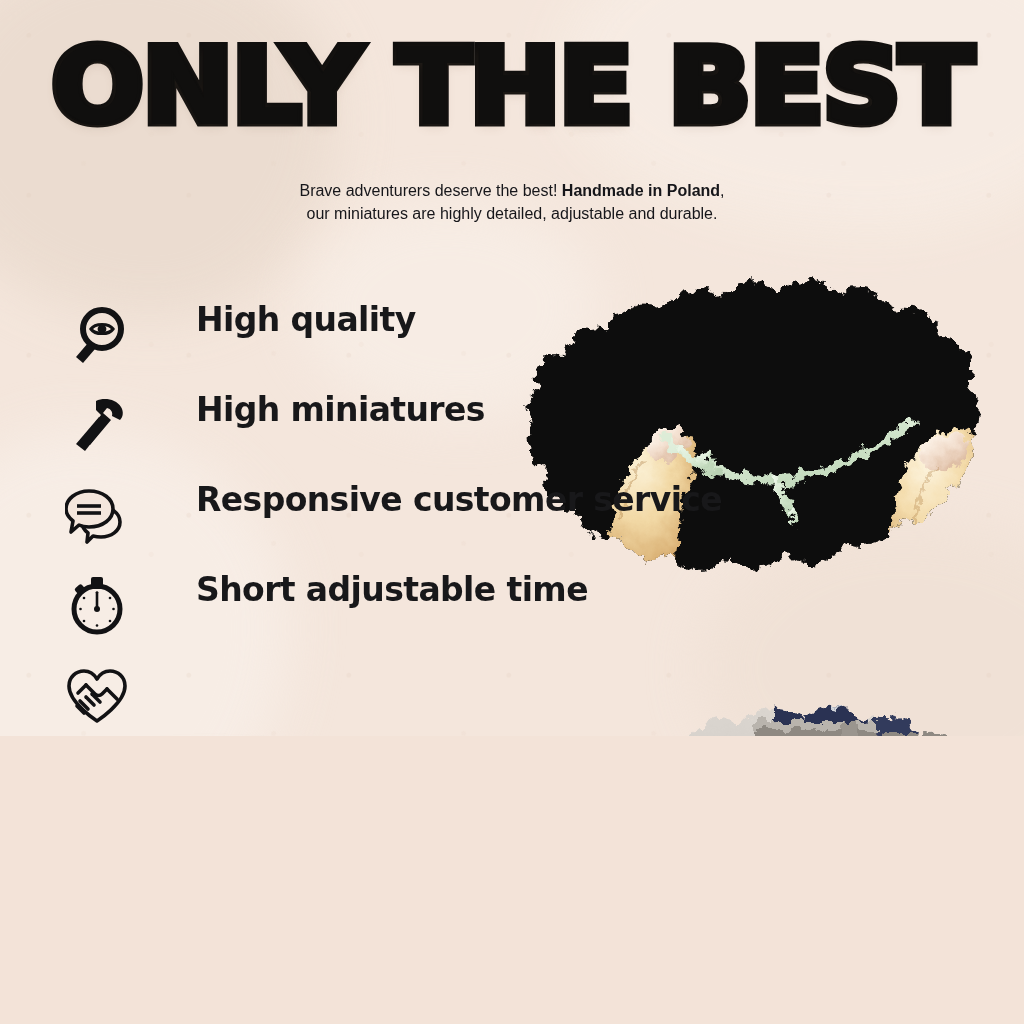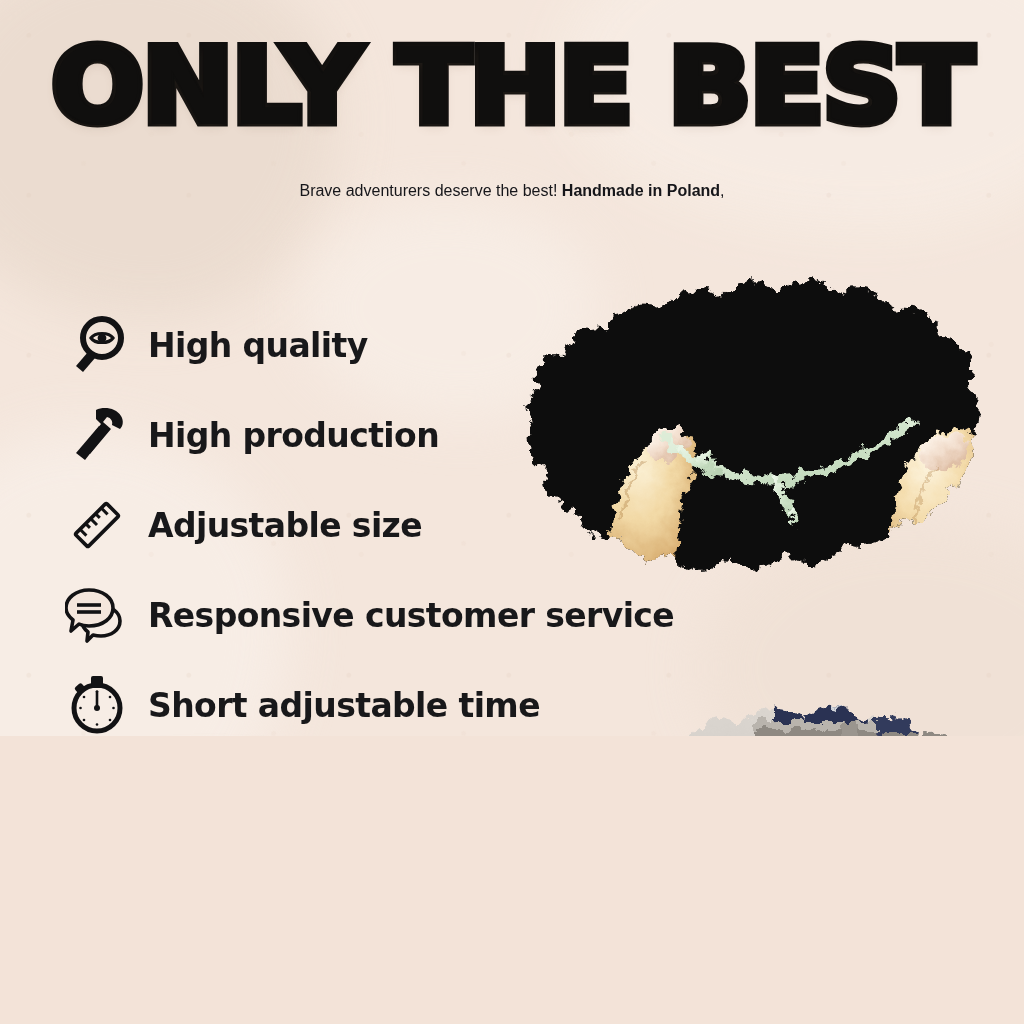--- a/index.html
+++ b/index.html
@@ -90,22 +90,23 @@
 
   
   .features {
     position: absolute;
     top: 300px;
     left: 58px;
     width: 700px;
   }
   .feature {
     display: flex;
-    align-items: center;
+    align-items: flex-start;
     height: 90px;
+    gap: 48px;
   }
   .feature .icon-wrap {
     width: 78px;
     min-width: 78px;
     height: 72px;
     display: flex;
     align-items: center;
     justify-content: center;
   }
   .feature .icon-wrap svg { display: block; }
@@ -350,20 +351,21 @@
           </g>
         </g>
       </g>
     </svg>
   </div>
 
   <div class="headline">ONLY THE BEST</div>
 
   <div class="subtitle">
     <span>Brave adventurers deserve the best! </span><b>Handmade in Poland</b><span>,</span><br>
+    <span>our miniatures are highly detailed, adjustable and durable.</span>
   </div>
 
   <div class="features">
 
     <div class="feature">
       <span class="icon-wrap">
         <svg width="62" height="62" viewBox="0 0 62 62">
           <g fill="none" stroke="#121214" stroke-width="6">
             <circle cx="36" cy="24" r="19"></circle>
           </g>
@@ -378,40 +380,23 @@
     </div>
 
     <div class="feature">
       <span class="icon-wrap">
         <svg width="62" height="62" viewBox="0 0 62 62">
           <path d="M30,6 C38,2 50,4 55,12 C58,17 57,22 54,25 L46,21
                    C47,17 45,14 41,13 L37,18 L45,25 L24,50 L16,44 L35,20 L30,15 Z" fill="#121214"></path>
           <path d="M33,22 L41,28 L19,56 L10,49 Z" fill="#121214"></path>
         </svg>
       </span>
-      <span class="label">High production</span>
+      <span class="label">High miniatures</span>
     </div>
 
-    <div class="feature">
-      <span class="icon-wrap">
-        <svg width="62" height="62" viewBox="0 0 62 62">
-          <g transform="rotate(-45 31 31)">
-            <rect x="9" y="22" width="44" height="18" rx="1.5" fill="none" stroke="#121214" stroke-width="3.6"></rect>
-            <g stroke="#121214" stroke-width="3">
-              <line x1="16" y1="22" x2="16" y2="31"></line>
-              <line x1="24" y1="22" x2="24" y2="28"></line>
-              <line x1="31" y1="22" x2="31" y2="31"></line>
-              <line x1="38" y1="22" x2="38" y2="28"></line>
-              <line x1="46" y1="22" x2="46" y2="31"></line>
-            </g>
-          </g>
-        </svg>
-      </span>
-      <span class="label">Adjustable size</span>
-    </div>
 
     <div class="feature">
       <span class="icon-wrap">
         <svg width="64" height="62" viewBox="0 0 64 62">
           <g fill="none" stroke="#121214" stroke-width="3.6" stroke-linejoin="round">
             <path d="M36,22 C46,22 55,28 55,37 C55,46 46,52 36,52
                      C33,52 30,51.5 28,51 L22,57 L23,48
                      C19,45 17,41 17,37 C17,28 26,22 36,22 Z"></path>
             <path d="M24,6 C38,6 48,14 48,24 C48,34 38,42 24,42
                      C20,42 17,41.5 14,40 L6,47 L8,36

